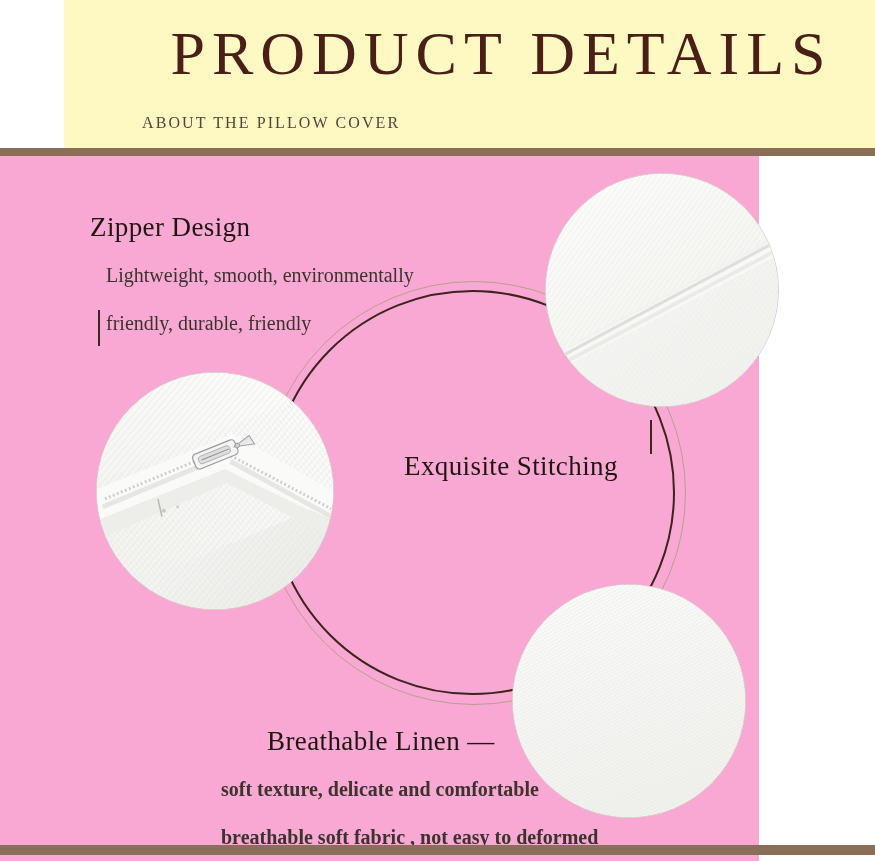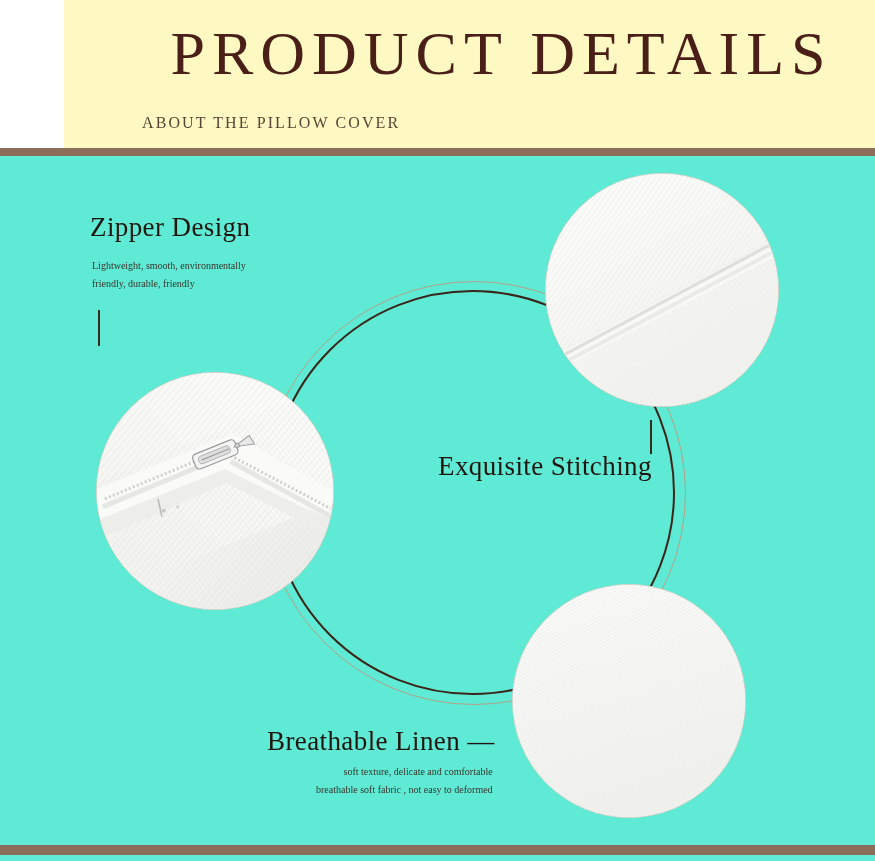--- a/index.html
+++ b/index.html
@@ -36,22 +36,22 @@
     color:#5a4236;
     white-space:nowrap;
   }
   .header-rule{
     position:absolute;left:0;top:148px;width:875px;height:8px;
     background:#8a6e59;
   }
 
   
   .stage{
-    position:absolute;left:0;top:156px;width:875px;height:705px;
-    background:#5eead4;
+    position:absolute;left:0;top:156px;width:759px;height:705px;
+    background:#f9a8d4;
   }
 
   
   .ring{
     position:absolute;border-radius:50%;
     box-sizing:border-box;
   }
   .ring-outer{
     left:262px;top:125px;width:424px;height:424px;
     border:1.6px solid #b5a089;
@@ -79,38 +79,38 @@
   .blk h3{
     margin:0;
     font-family:"Liberation Serif", serif;
     font-weight:400;
     font-size:27px;
     color:#20160f;
     letter-spacing:.4px;
     white-space:nowrap;
   }
   .blk p{
-    margin:2px;
-    font-family:"Liberation Serif", serif;
-    font-size:10px;
+    margin:16px;
+    font-family:"Liberation Serif", serif;
+    font-size:20px;
     color:#3b332c;
     line-height:1.62;
     white-space:nowrap;
   }
 
   .blk-zipper{ left:90px; top:56px; text-align:left; }
   .blk-zipper h3{ margin-bottom:15px; }
 
-  .blk-stitch{ left:438px; top:295px; text-align:left; }
+  .blk-stitch{ left:404px; top:295px; text-align:left; }
   .blk-stitch h3{ margin-bottom:9px; }
   .blk-stitch p{ margin-left:-48px; }
 
   .blk-linen{ left:267px; top:570px; text-align:left; }
   .blk-linen h3{ margin-bottom:7px; }
-  .blk-linen p{ text-align:right; margin-left:-46px; }
+  .blk-linen p{ text-align:left; margin-left:-46px;font-weight:bold; }
 
   
   .tick{
     position:absolute;width:2px;background:#3a2a1e;
   }
   .tick-zipper{ left:98px; top:154px; height:36px; }
   .tick-stitch{ left:650px; top:264px; height:34px; }
 
   
   .footer-rule{

